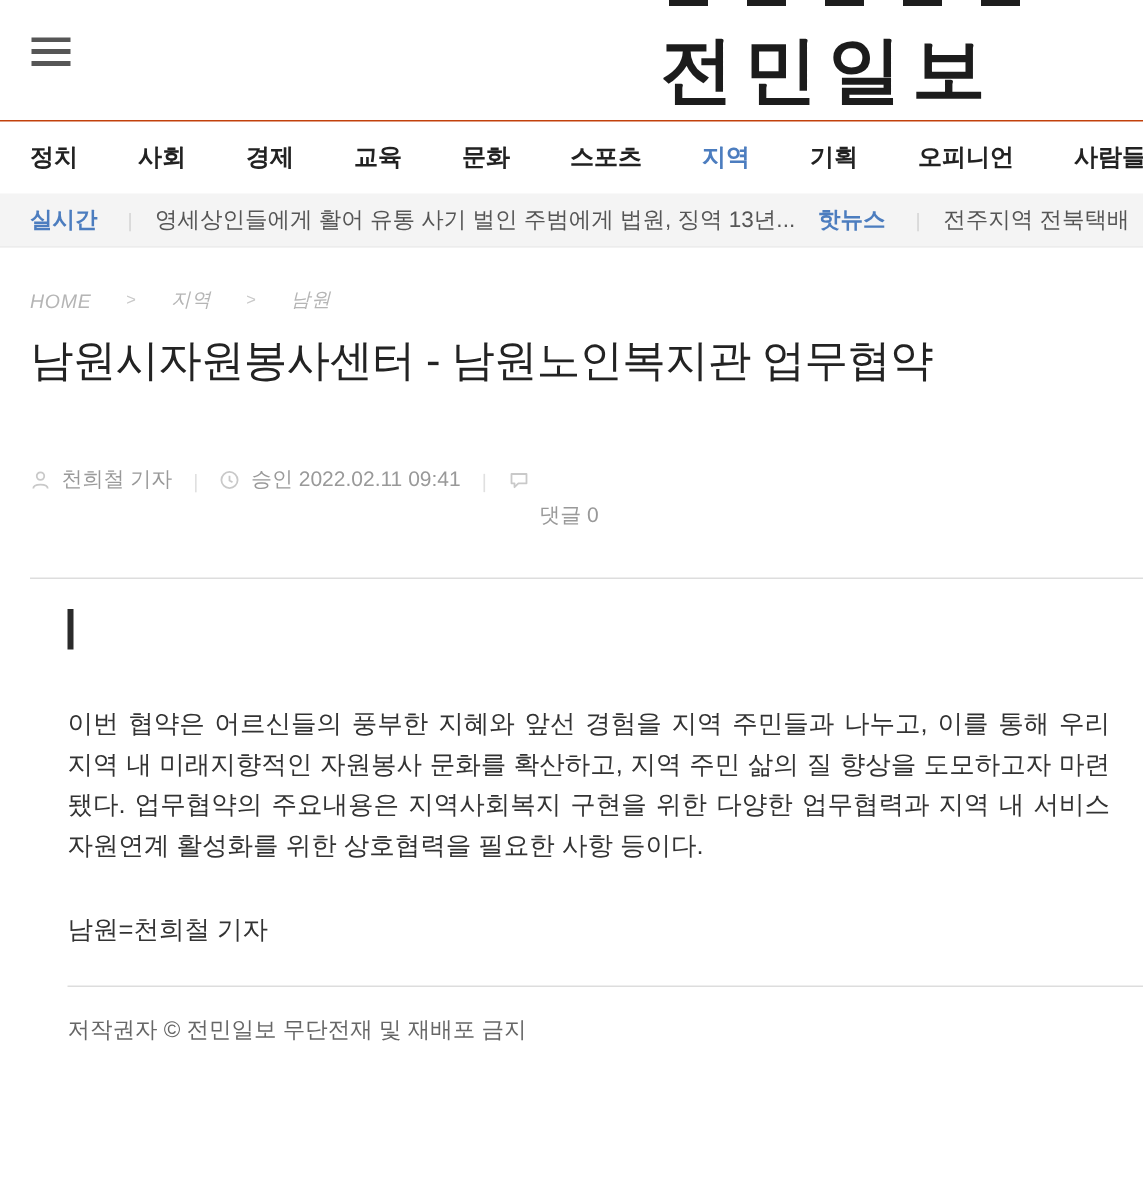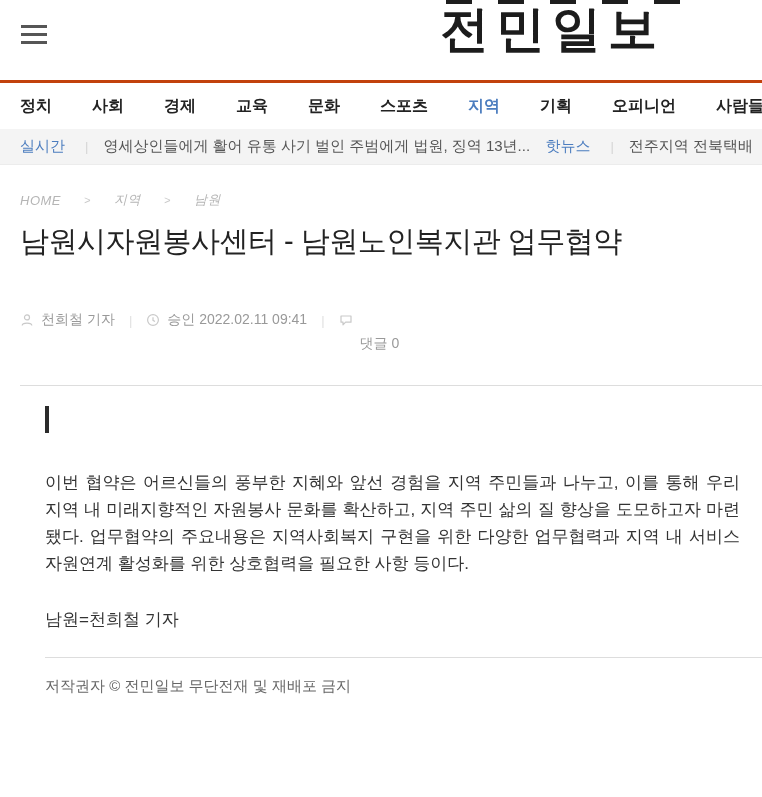--- a/index.html
+++ b/index.html
@@ -20,47 +20,47 @@
       #565656 0 3px, transparent 3px 8px,
       #565656 8px 11px, transparent 11px 16px,
       #565656 16px 19px);
   }
   .masthead-fragment {
     position: absolute; left: 446px; top: 0; width: 248px; height: 4px;
     background: repeating-linear-gradient(90deg,
       #1e1e1e 0 26px, transparent 26px 52px);
   }
   .logo {
-    position: absolute; left: 440px; top: 1px;
+    position: absolute; left: 440px; top: 18px;
     font-family: "Liberation Serif", serif;
     font-weight: 900; font-size: 49px; line-height: 58px;
     letter-spacing: 7px; color: #1c1c1c; white-space: nowrap;
     cursor: pointer;
   }
 
   
   .navbar {
-    border-top: 3px solid #c2410c;
+    border-top: 1px solid #c2410c;
     height: 49px; display: flex; align-items: center;
     gap: 40px; padding-left: 20px;
     font-size: 16px; font-weight: bold; color: #222;
     white-space: nowrap; overflow: hidden;
   }
   .nav-item { cursor: pointer; flex: none; }
   .nav-item.active { color: #4c7dbf; }
 
   
   .ticker {
     height: 36px; background: #f4f4f4;
     border-bottom: 1px solid #ececec;
     display: flex; align-items: center;
     padding-left: 20px; font-size: 15px;
     white-space: nowrap; overflow: hidden;
   }
-  .ticker-label { color: #4c7dbf; font-weight: normal; flex: none; }
+  .ticker-label { color: #4c7dbf; font-weight: bold; flex: none; }
   .tick-div { color: #d5d5d5; margin: 0 15px 0 20px; flex: none; font-size: 13px; }
   .ticker-text { color: #555; flex: none; cursor: pointer; }
   .ticker-text.first { width: 442px; overflow: hidden; }
   .ticker-text.second { overflow: visible; }
 
   
   .breadcrumb {
     margin: 26px 0 0 20px; display: flex; align-items: center; gap: 23px;
     font-size: 13px; color: #b5b5b5; letter-spacing: 0.5px; font-style: italic;
   }

